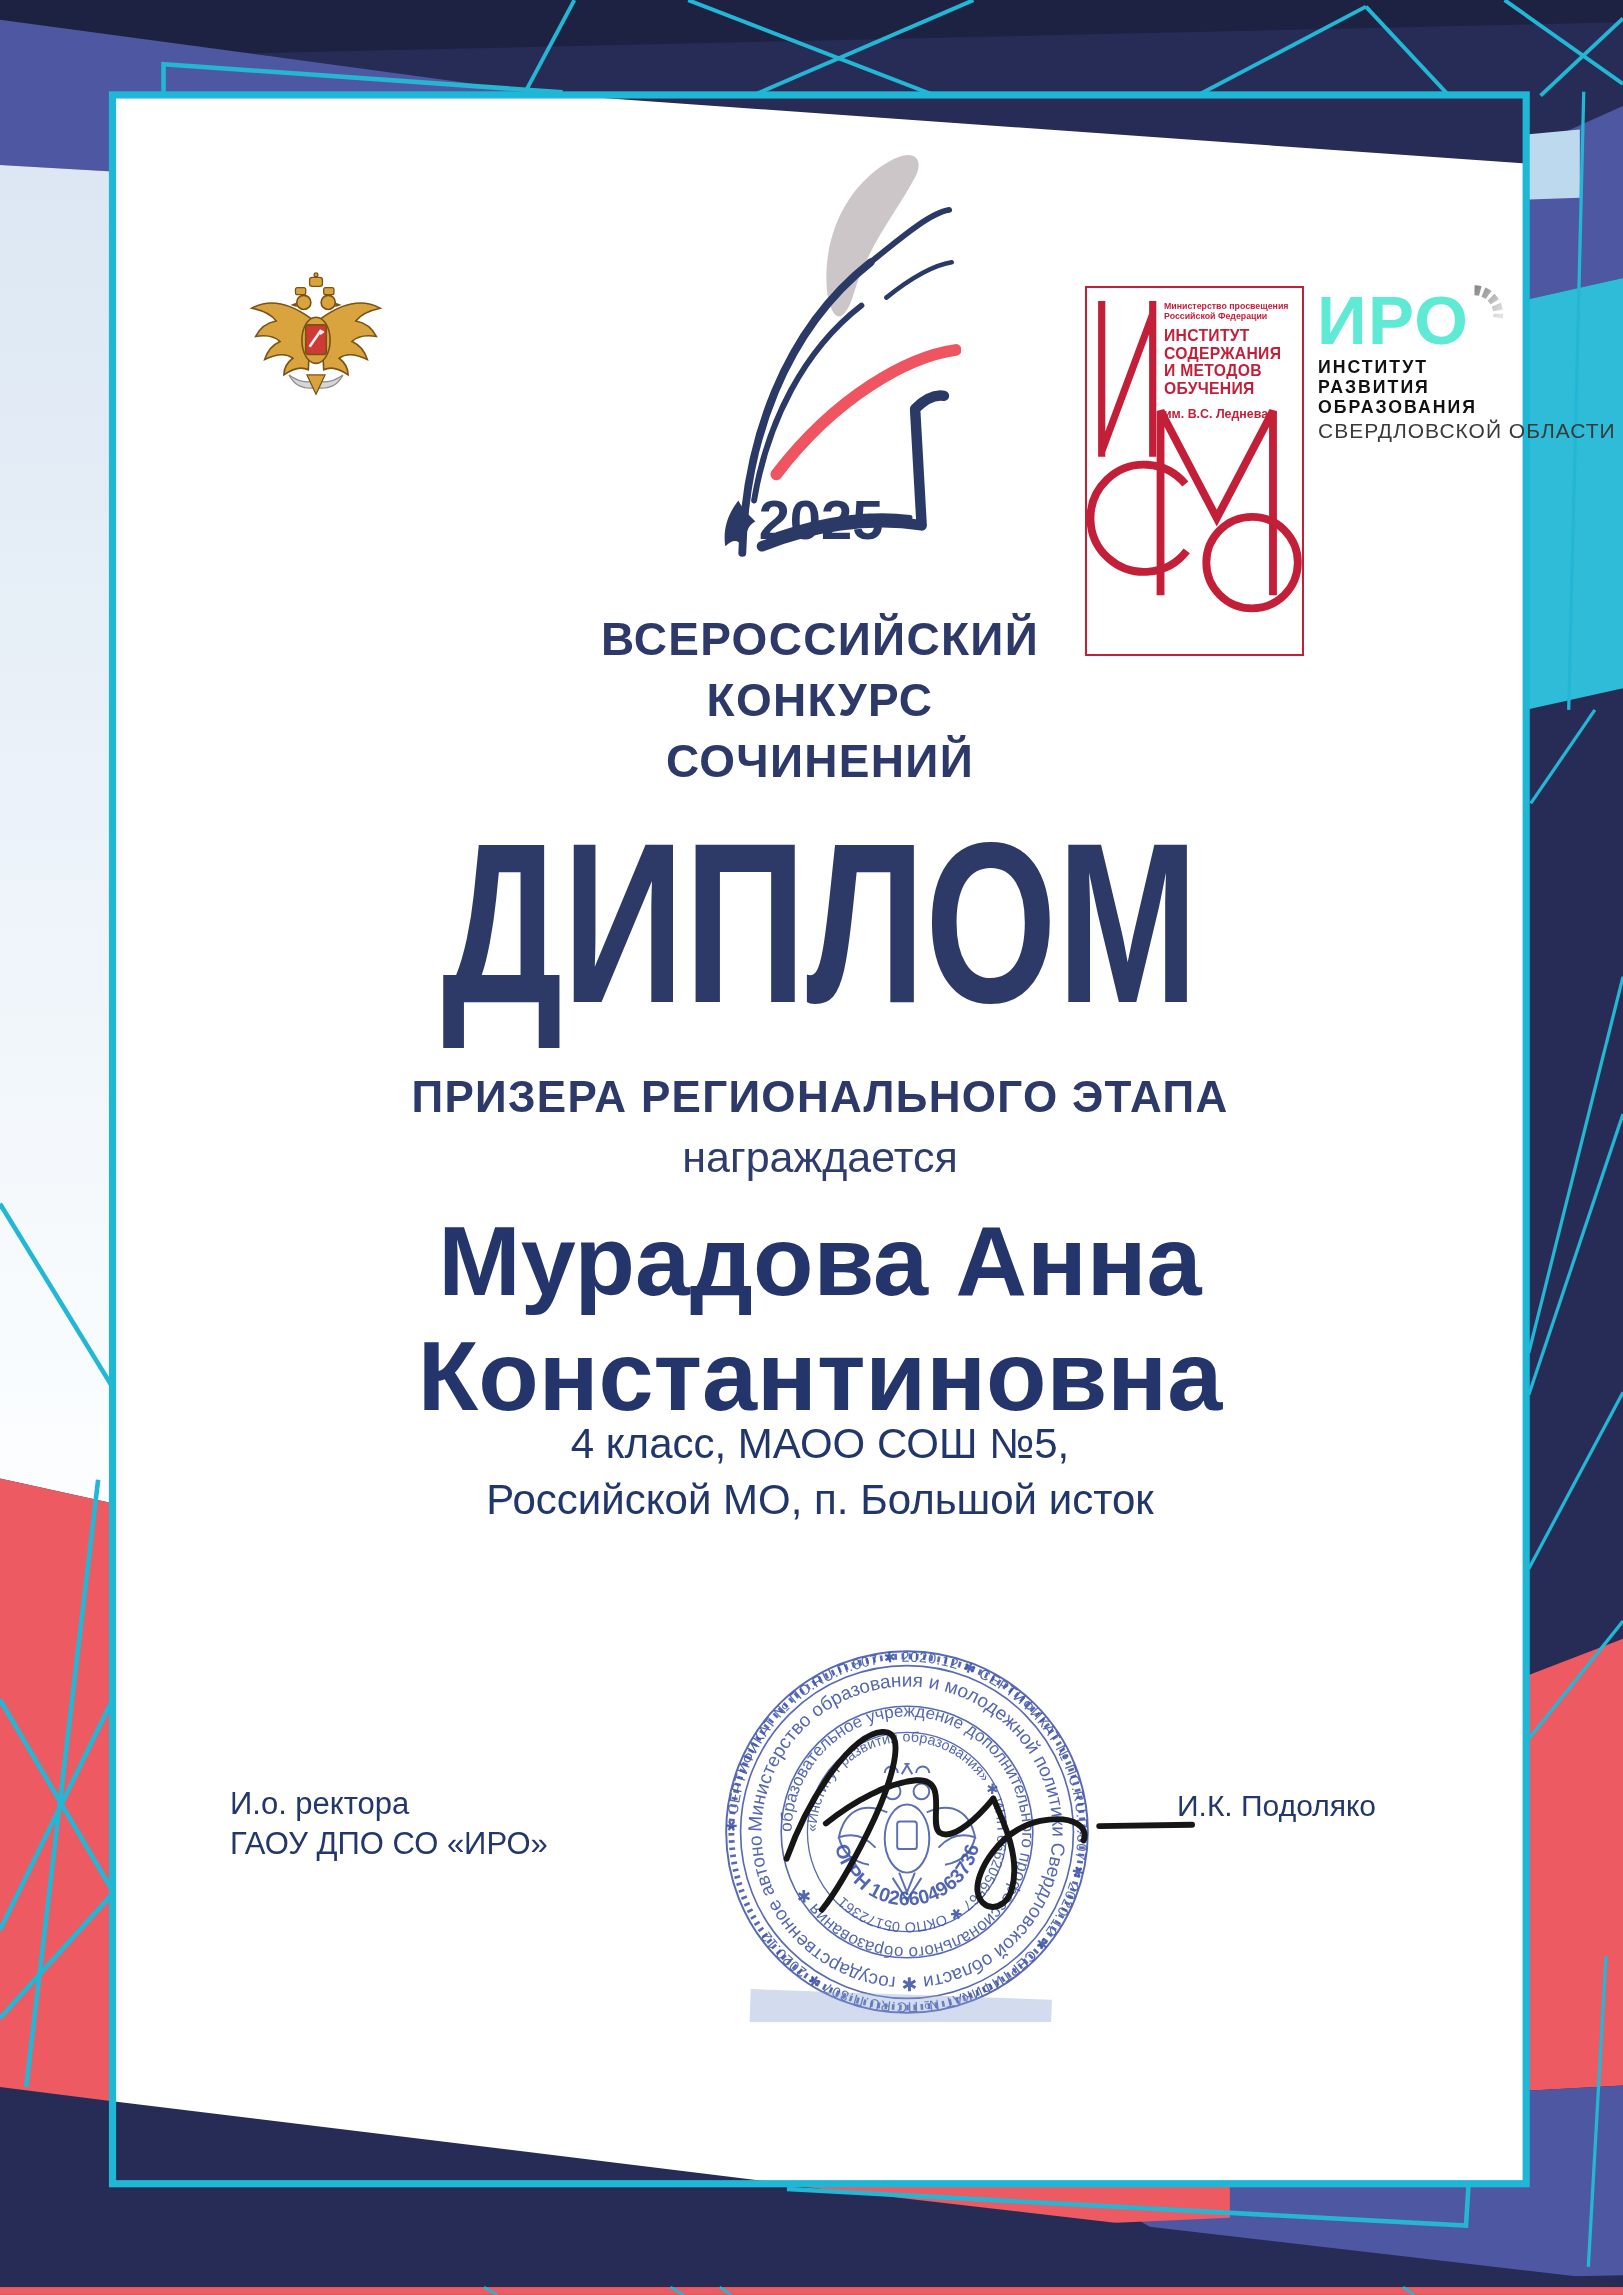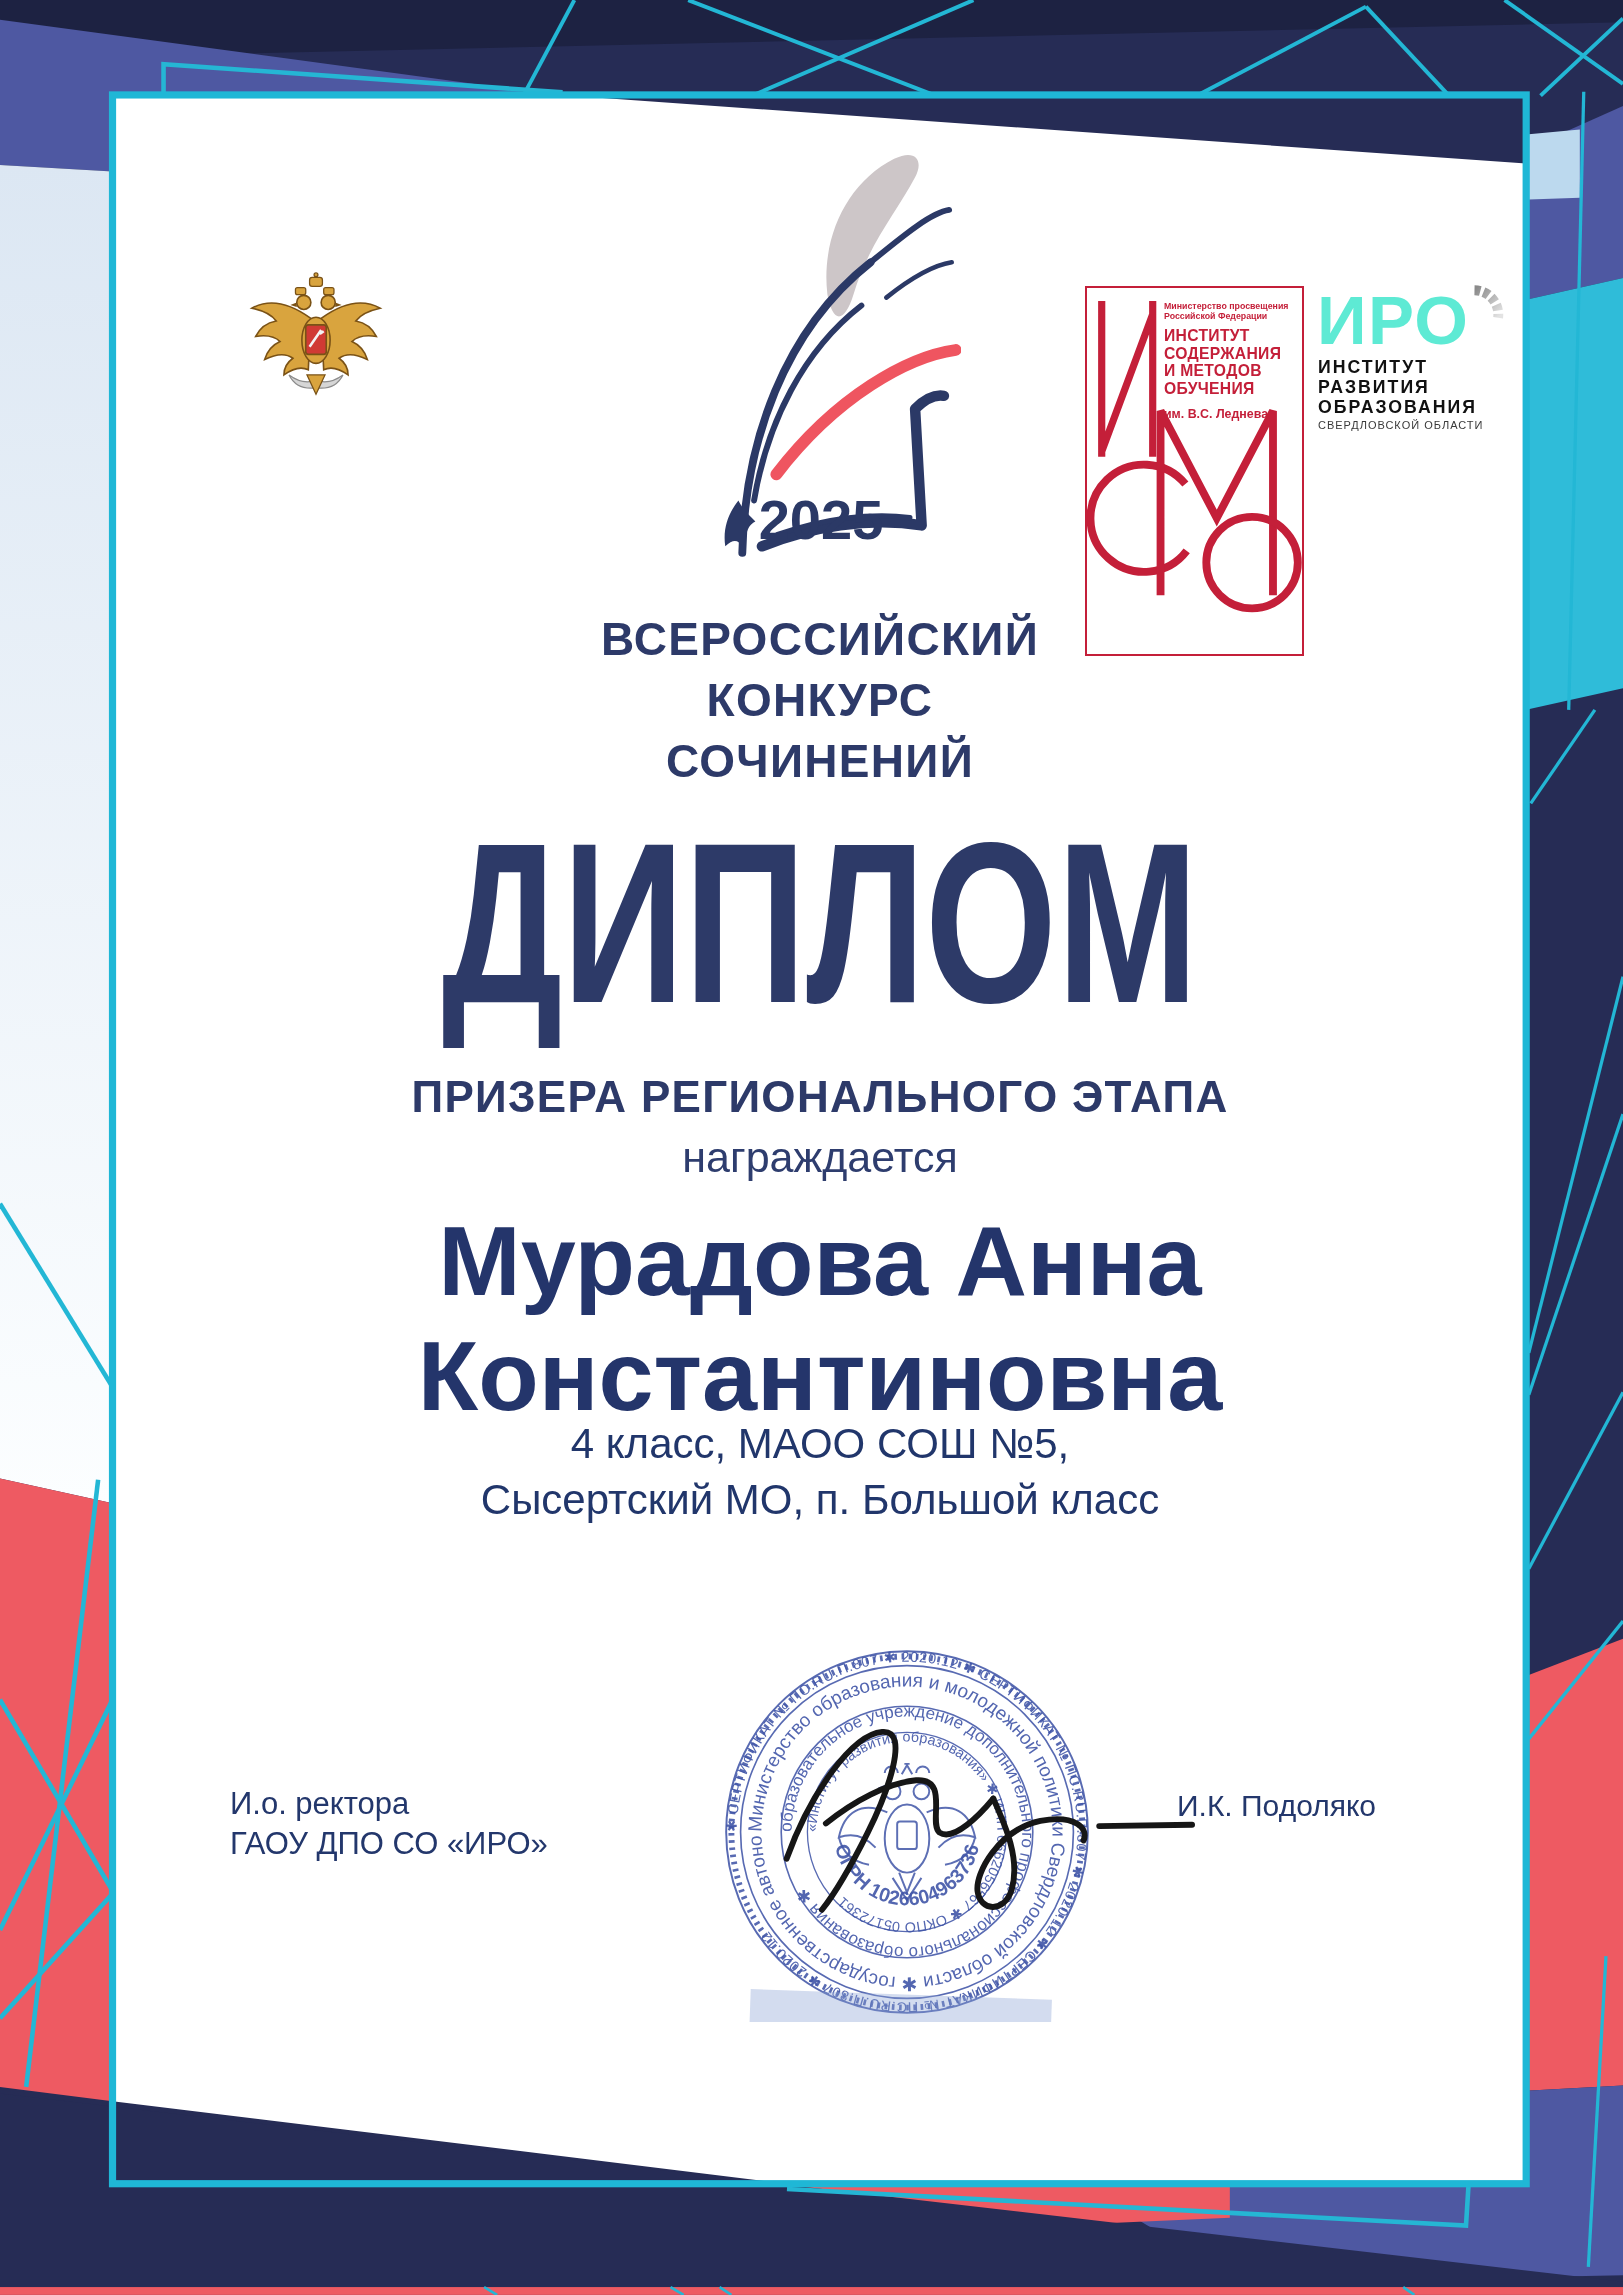--- a/index.html
+++ b/index.html
@@ -20,21 +20,21 @@
   .ismo-mini{position:absolute;left:77px;top:14.4px;width:137px;font-size:8.8px;line-height:9.8px;
              font-weight:bold;color:#c41f39;}
   .ismo-big{position:absolute;left:77px;top:39px;width:139px;font-size:15.7px;line-height:17.7px;
             font-weight:800;color:#c41f39;letter-spacing:0.3px;}
   .ismo-name{position:absolute;left:77px;top:119px;width:137px;font-size:12.4px;font-weight:bold;color:#c41f39;}
   
   .iro-abbr{left:1317px;top:281px;font-size:69px;font-weight:900;color:#5eead4;letter-spacing:1.3px;}
   .iro-arc{left:1445px;top:285px;width:59px;height:59px;}
   .iro-lines{left:1318px;top:357px;font-size:17.7px;font-weight:800;color:#111;
              letter-spacing:2px;line-height:20px;}
-  .iro-region{left:1318px;top:419px;font-size:11px;color:#3a3a3a;letter-spacing:1px;}
+  .iro-region{left:1318px;top:419px;font-size:21px;color:#3a3a3a;letter-spacing:1px;}
   
   .ctr{left:113px;width:1414px;text-align:center;}
   .contest-title{top:609px;font-size:46px;line-height:61px;font-weight:bold;color:#2d3a69;letter-spacing:1.3px;}
   .diplom-wrap{top:809px;}
   .diplom{display:inline-block;font-size:229px;font-weight:bold;color:#2d3a68;
           transform:scaleX(.74);transform-origin:center;white-space:nowrap;line-height:1;}
   .subtitle{top:1072px;font-size:44px;font-weight:800;color:#2d3a69;letter-spacing:1.3px;}
   .awarded{top:1133px;font-size:43px;color:#2e3d6e;}
   .name{top:1203px;font-size:99px;line-height:115px;font-weight:bold;color:#24356b;}
   .details{top:1416px;font-size:42px;line-height:56px;color:#21366b;}
@@ -198,21 +198,21 @@
   <div class="layer ctr subtitle">ПРИЗЕРА РЕГИОНАЛЬНОГО ЭТАПА</div>
   <div class="layer ctr awarded">награждается</div>
 
   <div class="layer ctr name">
     <div>Мурадова Анна</div>
     <div>Константиновна</div>
   </div>
 
   <div class="layer ctr details">
     <div>4 класс, МАОО СОШ №5,</div>
-    <div>Сысертский МО, п. Большой класс</div>
+    <div>Российской МО, п. Большой исток</div>
   </div>
 
   <svg class="stamp layer" style="z-index:2" viewBox="-290 -290 580 580">
     <defs>
       <path id="arcR1" d="M -260,0 A 260,260 0 1 1 260,0 A 260,260 0 1 1 -260,0"></path>
       <path id="arcR2" d="M -222,0 A 222,222 0 1 1 222,0 A 222,222 0 1 1 -222,0"></path>
       <path id="arcR3" d="M -176,0 A 176,176 0 1 1 176,0 A 176,176 0 1 1 -176,0"></path>
       <path id="arcR4" d="M -138,0 A 138,138 0 1 1 138,0 A 138,138 0 1 1 -138,0"></path>
       <path id="arcOgrn" d="M -112,0 A 112,112 0 1 0 112,0"></path>
     </defs>

